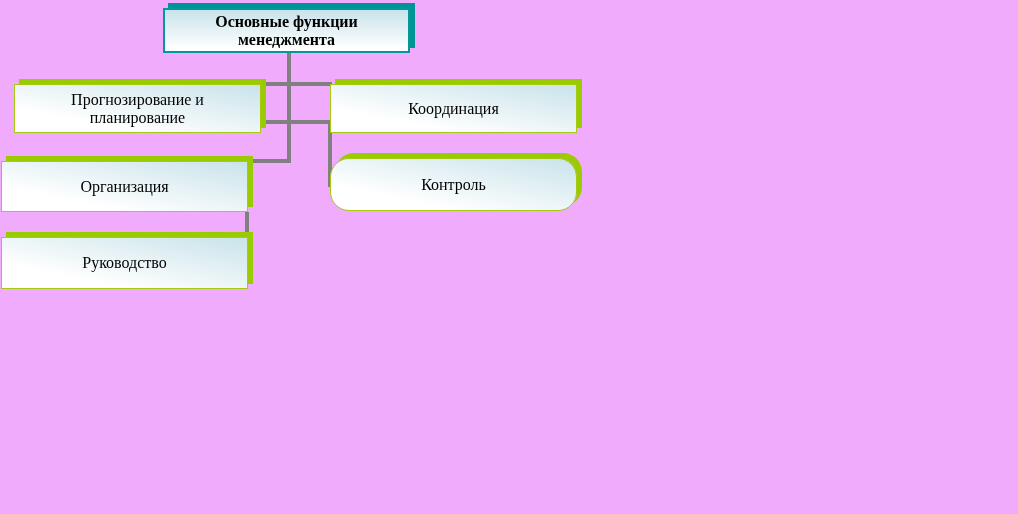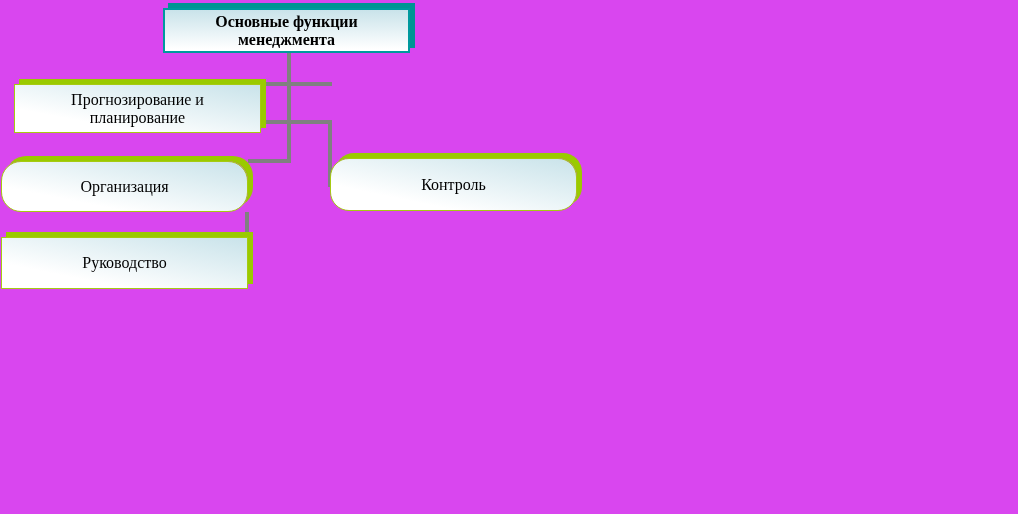--- a/index.html
+++ b/index.html
@@ -4,21 +4,21 @@
 <style>
   html, body {
     margin: 0;
     padding: 0;
     background: #ffffff;
   }
   .canvas {
     position: relative;
     width: 1018px;
     height: 514px;
-    background: #d946ef;
+    background: #f0abfc;
     overflow: hidden;
     font-family: "Liberation Serif", "DejaVu Serif", serif;
     color: #000000;
   }
   
   .line {
     position: absolute;
     background: var(--connector, #808080);
   }
   #l-v1 { left: 287px; top: 53px;  width: 4px;  height: 110px; }
@@ -46,21 +46,21 @@
     box-shadow: 5px -5px 0 0 var(--title_shadow, #009494);
     font-weight: bold;
   }
   .node--green {
     border: 1px solid var(--node_border, #a6ca12);
     background: linear-gradient(to top right, var(--fill_weak, #ffffff) 25%, var(--fill_strong, #c9e3ea) 100%);
     box-shadow: 5px -5px 0 0 var(--node_shadow, #9aca00);
   }
   #n-title        { left: 163px; top: 8px;   width: 247px; height: 45px; }
   #n-forecasting  { left: 1px;   top: 84px;  width: 247px; height: 49px; margin-left: 13px; }
-  #n-organization { left: 1px;   top: 161px; width: 247px; height: 51px; border-radius: 20px; }
+  #n-organization { left: 1px;   top: 161px; width: 247px; height: 51px; }
   #n-leadership   { left: 1px;   top: 237px; width: 247px; height: 52px; font-family: Liberation Serif, serif; }
   #n-coordination { left: 330px; top: 84px;  width: 247px; height: 49px; }
   #n-control      { left: 330px; top: 158px; width: 247px; height: 53px; border-radius: 19px; }
 </style>
 </head>
 <body>
 
 <div class="canvas">
 
   <div class="line" id="l-v1"></div>
@@ -80,18 +80,21 @@
   </div>
 
   <div class="node node--green" id="n-organization">
     <span>Организация</span>
   </div>
 
   <div class="node node--green" id="n-leadership">
     <span>Руководство</span>
   </div>
 
+  <div class="node node--green" id="n-coordination">
+    <span>Координация</span>
+  </div>
 
   <div class="node node--green" id="n-control">
     <span>Контроль</span>
   </div>
 
 </div>
 
 </body></html>

